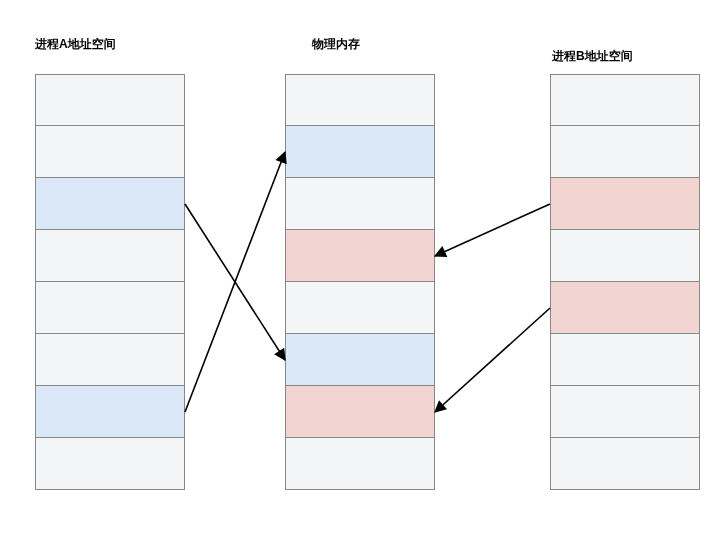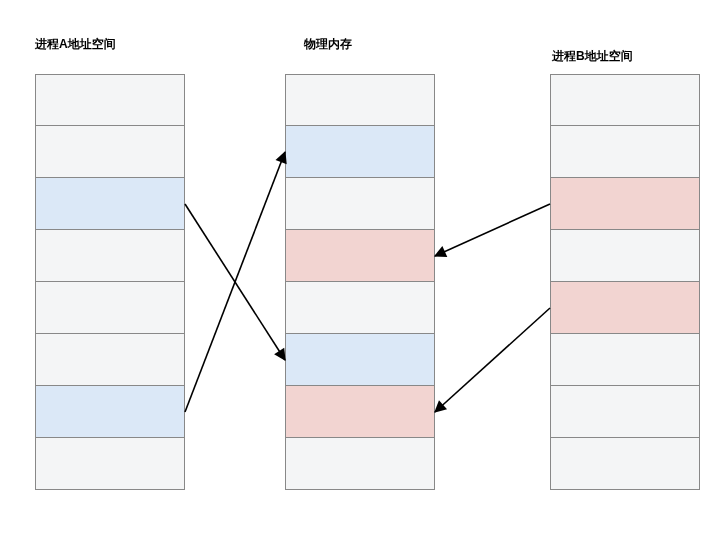--- a/index.html
+++ b/index.html
@@ -7,21 +7,21 @@
   .label{position:absolute;font-size:12px;color:#000;font-weight:700}
   .col{position:absolute;display:flex;flex-direction:column}
   .cell{width:150px;height:52px;border:1px solid #888;background:#f4f5f6}
   .cell+.cell{border-top:none}
   svg.arrows{position:absolute;left:0;top:0;width:720px;height:533px;pointer-events:none}
 </style>
 </head>
 <body>
 
 <div class="label" style="left:35px;top:36px">进程A地址空间</div>
-<div class="label" style="left:304px;top:36px">物理内存</div>
+<div class="label" style="left:312px;top:36px">物理内存</div>
 <div class="label" style="left:552px;top:48px">进程B地址空间</div>
 
 <div class="col" id="colA" style="left: 35px; top: 74px;">
     <div class="cell" style="width: 150px; height: 52px; background: rgb(244, 245, 246); border-color: rgb(136, 136, 136);"></div>
     <div class="cell" style="width: 150px; height: 52px; background: rgb(244, 245, 246); border-color: rgb(136, 136, 136);"></div>
     <div class="cell" style="width: 150px; height: 52px; background: rgb(219, 232, 247); border-color: rgb(136, 136, 136);"></div>
     <div class="cell" style="width: 150px; height: 52px; background: rgb(244, 245, 246); border-color: rgb(136, 136, 136);"></div>
     <div class="cell" style="width: 150px; height: 52px; background: rgb(244, 245, 246); border-color: rgb(136, 136, 136);"></div>
     <div class="cell" style="width: 150px; height: 52px; background: rgb(244, 245, 246); border-color: rgb(136, 136, 136);"></div>
     <div class="cell" style="width: 150px; height: 52px; background: rgb(219, 232, 247); border-color: rgb(136, 136, 136);"></div>

